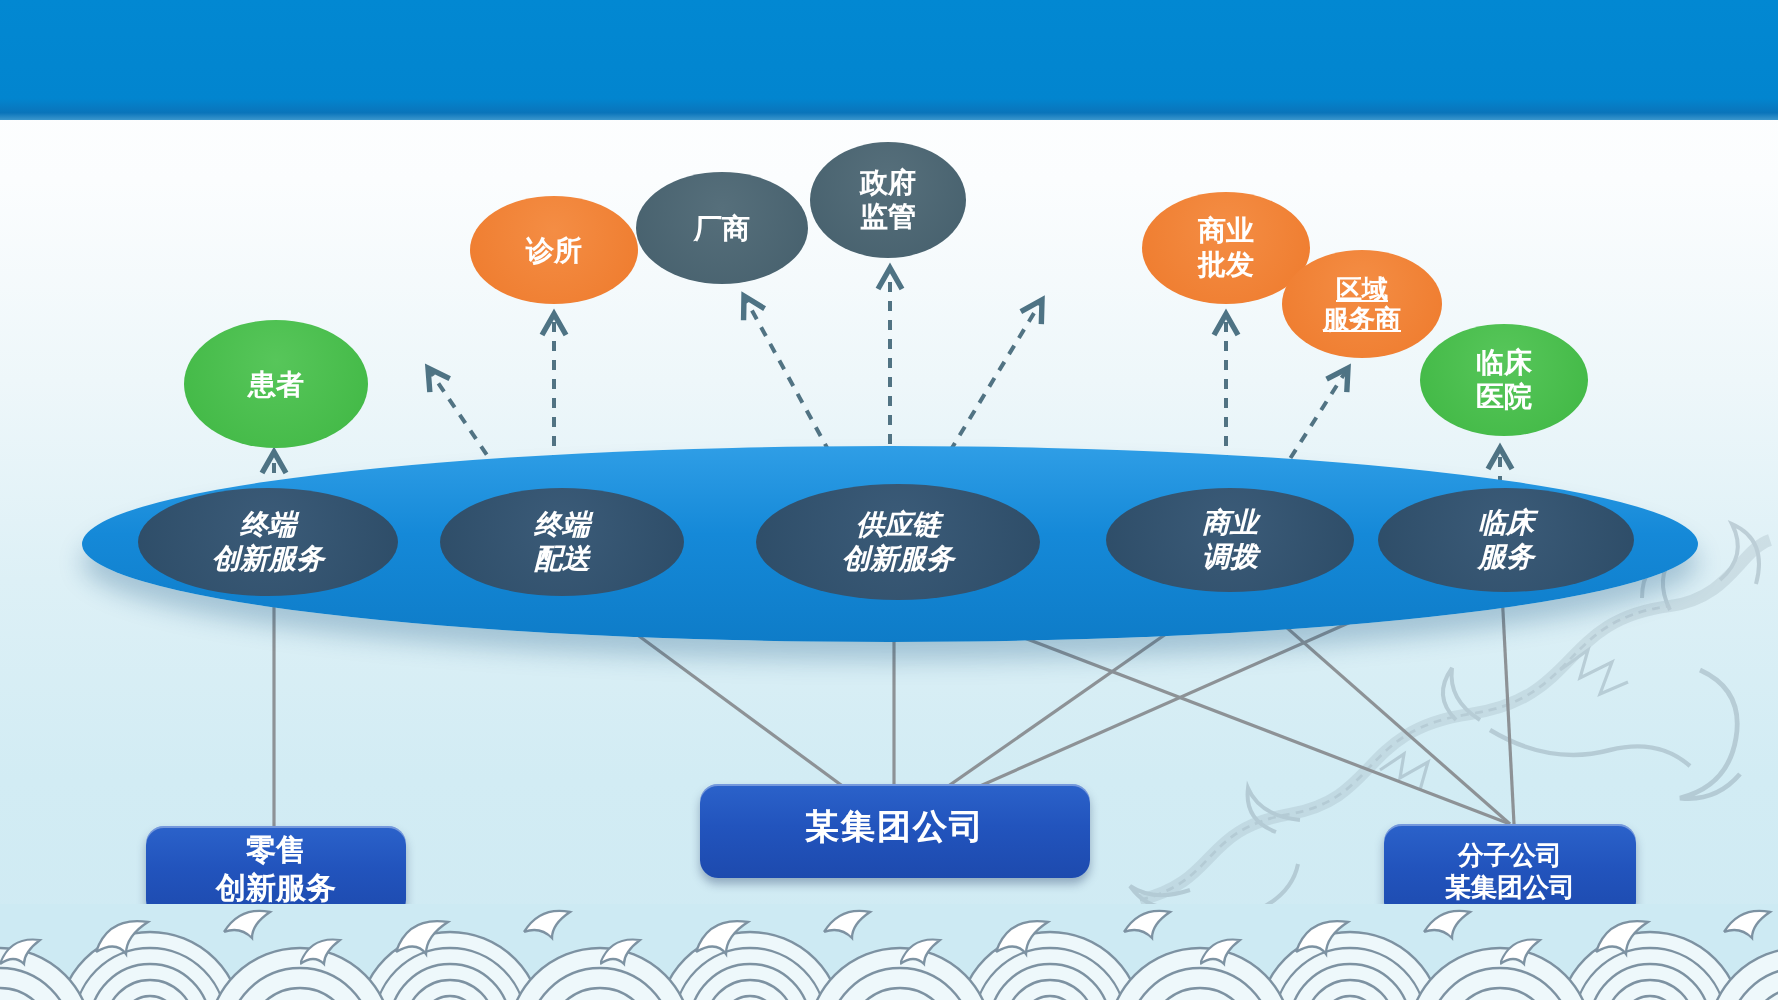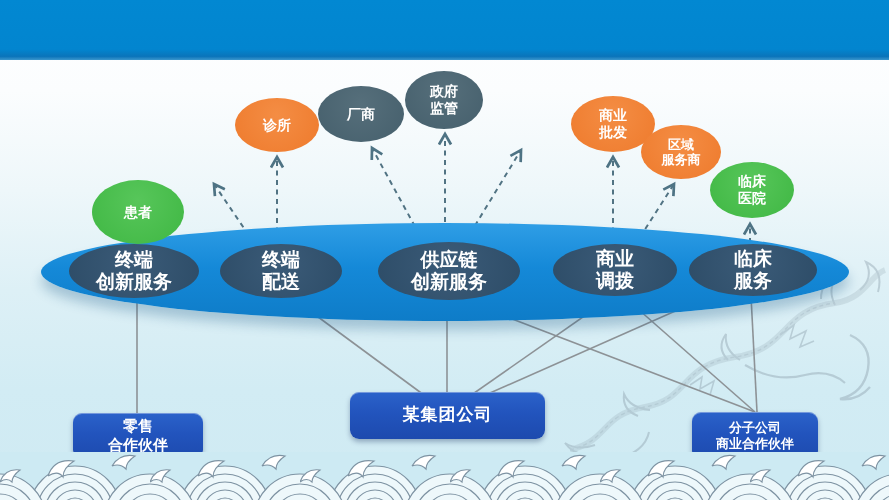--- a/index.html
+++ b/index.html
@@ -14,21 +14,21 @@
   }
   .decor,.links{position:absolute;left:0;top:0;pointer-events:none;}
   .node{
     position:absolute;display:flex;align-items:center;justify-content:center;
     text-align:center;color:#ffffff;border-radius:50%;
     white-space:pre-line;line-height:1.18;font-weight:600;
   }
   .n-green{background:radial-gradient(circle at 50% 32%,#57c65a,#3fb743);}
   .n-orange{background:radial-gradient(circle at 50% 32%,#f48d44,#ee7a2c);}
   .n-dark{background:radial-gradient(circle at 50% 32%,#566f7b,#455f6c);text-align:center;}
-  .n-inner{background:radial-gradient(circle at 50% 35%,#3b5b78,#2d4c67);font-size:19px;}
+  .n-inner{background:radial-gradient(circle at 50% 35%,#3b5b78,#2d4c67);font-size:14px;font-style:italic;}
   .outer-f{font-size:14px;}
   .platform{
     position:absolute;left:41px;top:223px;width:808px;height:98px;border-radius:50%;
     background:linear-gradient(180deg,#2f9ee6 0%,#1589d8 45%,#0e7cc8 100%);
     box-shadow:0 9px 12px rgba(18,84,130,0.28);
   }
   .bbox{
     position:absolute;display:flex;align-items:center;justify-content:center;
     text-align:center;color:#ffffff;border-radius:9px;white-space:pre-line;
     line-height:1.25;font-weight:600;
@@ -98,37 +98,37 @@
 创新服务</div>
   <div class="node n-inner" style="left:220px;top:244px;width:122px;height:54px;">终端
 配送</div>
   <div class="node n-inner" style="left:378px;top:242px;width:142px;height:58px;">供应链
 创新服务</div>
   <div class="node n-inner" style="left:553px;top:244px;width:124px;height:52px;">商业
 调拨</div>
   <div class="node n-inner" style="left:689px;top:244px;width:128px;height:52px;">临床
 服务</div>
 
-  <div class="node n-green outer-f" style="left:92px;top:180px;width:92px;height:64px;">患者</div>
+  <div class="node n-green outer-f" style="left:92px;top:160px;width:92px;height:64px;">患者</div>
   <div class="node n-orange outer-f" style="left:235px;top:98px;width:84px;height:54px;">诊所</div>
   <div class="node n-dark outer-f" style="left:318px;top:86px;width:86px;height:56px;">厂商</div>
   <div class="node n-dark outer-f" style="left:405px;top:71px;width:78px;height:58px;">政府
 监管</div>
   <div class="node n-orange outer-f" style="left:571px;top:96px;width:84px;height:56px;">商业
 批发</div>
-  <div class="node n-orange" style="left:641px;top:125px;width:80px;height:54px;font-size:13px;">区域
+  <div class="node n-orange" style="left:641px;top:125px;width:80px;height:54px;font-size:13px;text-decoration:underline;">区域
 服务商</div>
   <div class="node n-green outer-f" style="left:710px;top:162px;width:84px;height:56px;">临床
 医院</div>
 
   <div class="bbox f15" style="left:73px;top:413px;width:130px;height:46px;">零售
-合作伙伴</div>
+创新服务</div>
   <div class="bbox f17" style="left:350px;top:392px;width:195px;height:47px;font-family:Liberation Mono, monospace;">某集团公司</div>
   <div class="bbox f13" style="left:692px;top:412px;width:126px;height:48px;">分子公司
-商业合作伙伴</div>
+某集团公司</div>
 
   <svg class="decor" style="left:0;top:452px;" width="889" height="48" viewBox="0 0 889 48">
     <defs>
       <pattern id="wv" width="150" height="48" patternUnits="userSpaceOnUse">
         <g fill="none" stroke="#7d92a2" stroke-width="1.2">
           <circle cx="75" cy="60" r="46" fill="#eef8fb"></circle>
           <circle cx="75" cy="60" r="38"></circle>
             <circle cx="75" cy="60" r="30"></circle>
           <circle cx="75" cy="60" r="22"></circle>
             <circle cx="75" cy="60" r="14"></circle>

